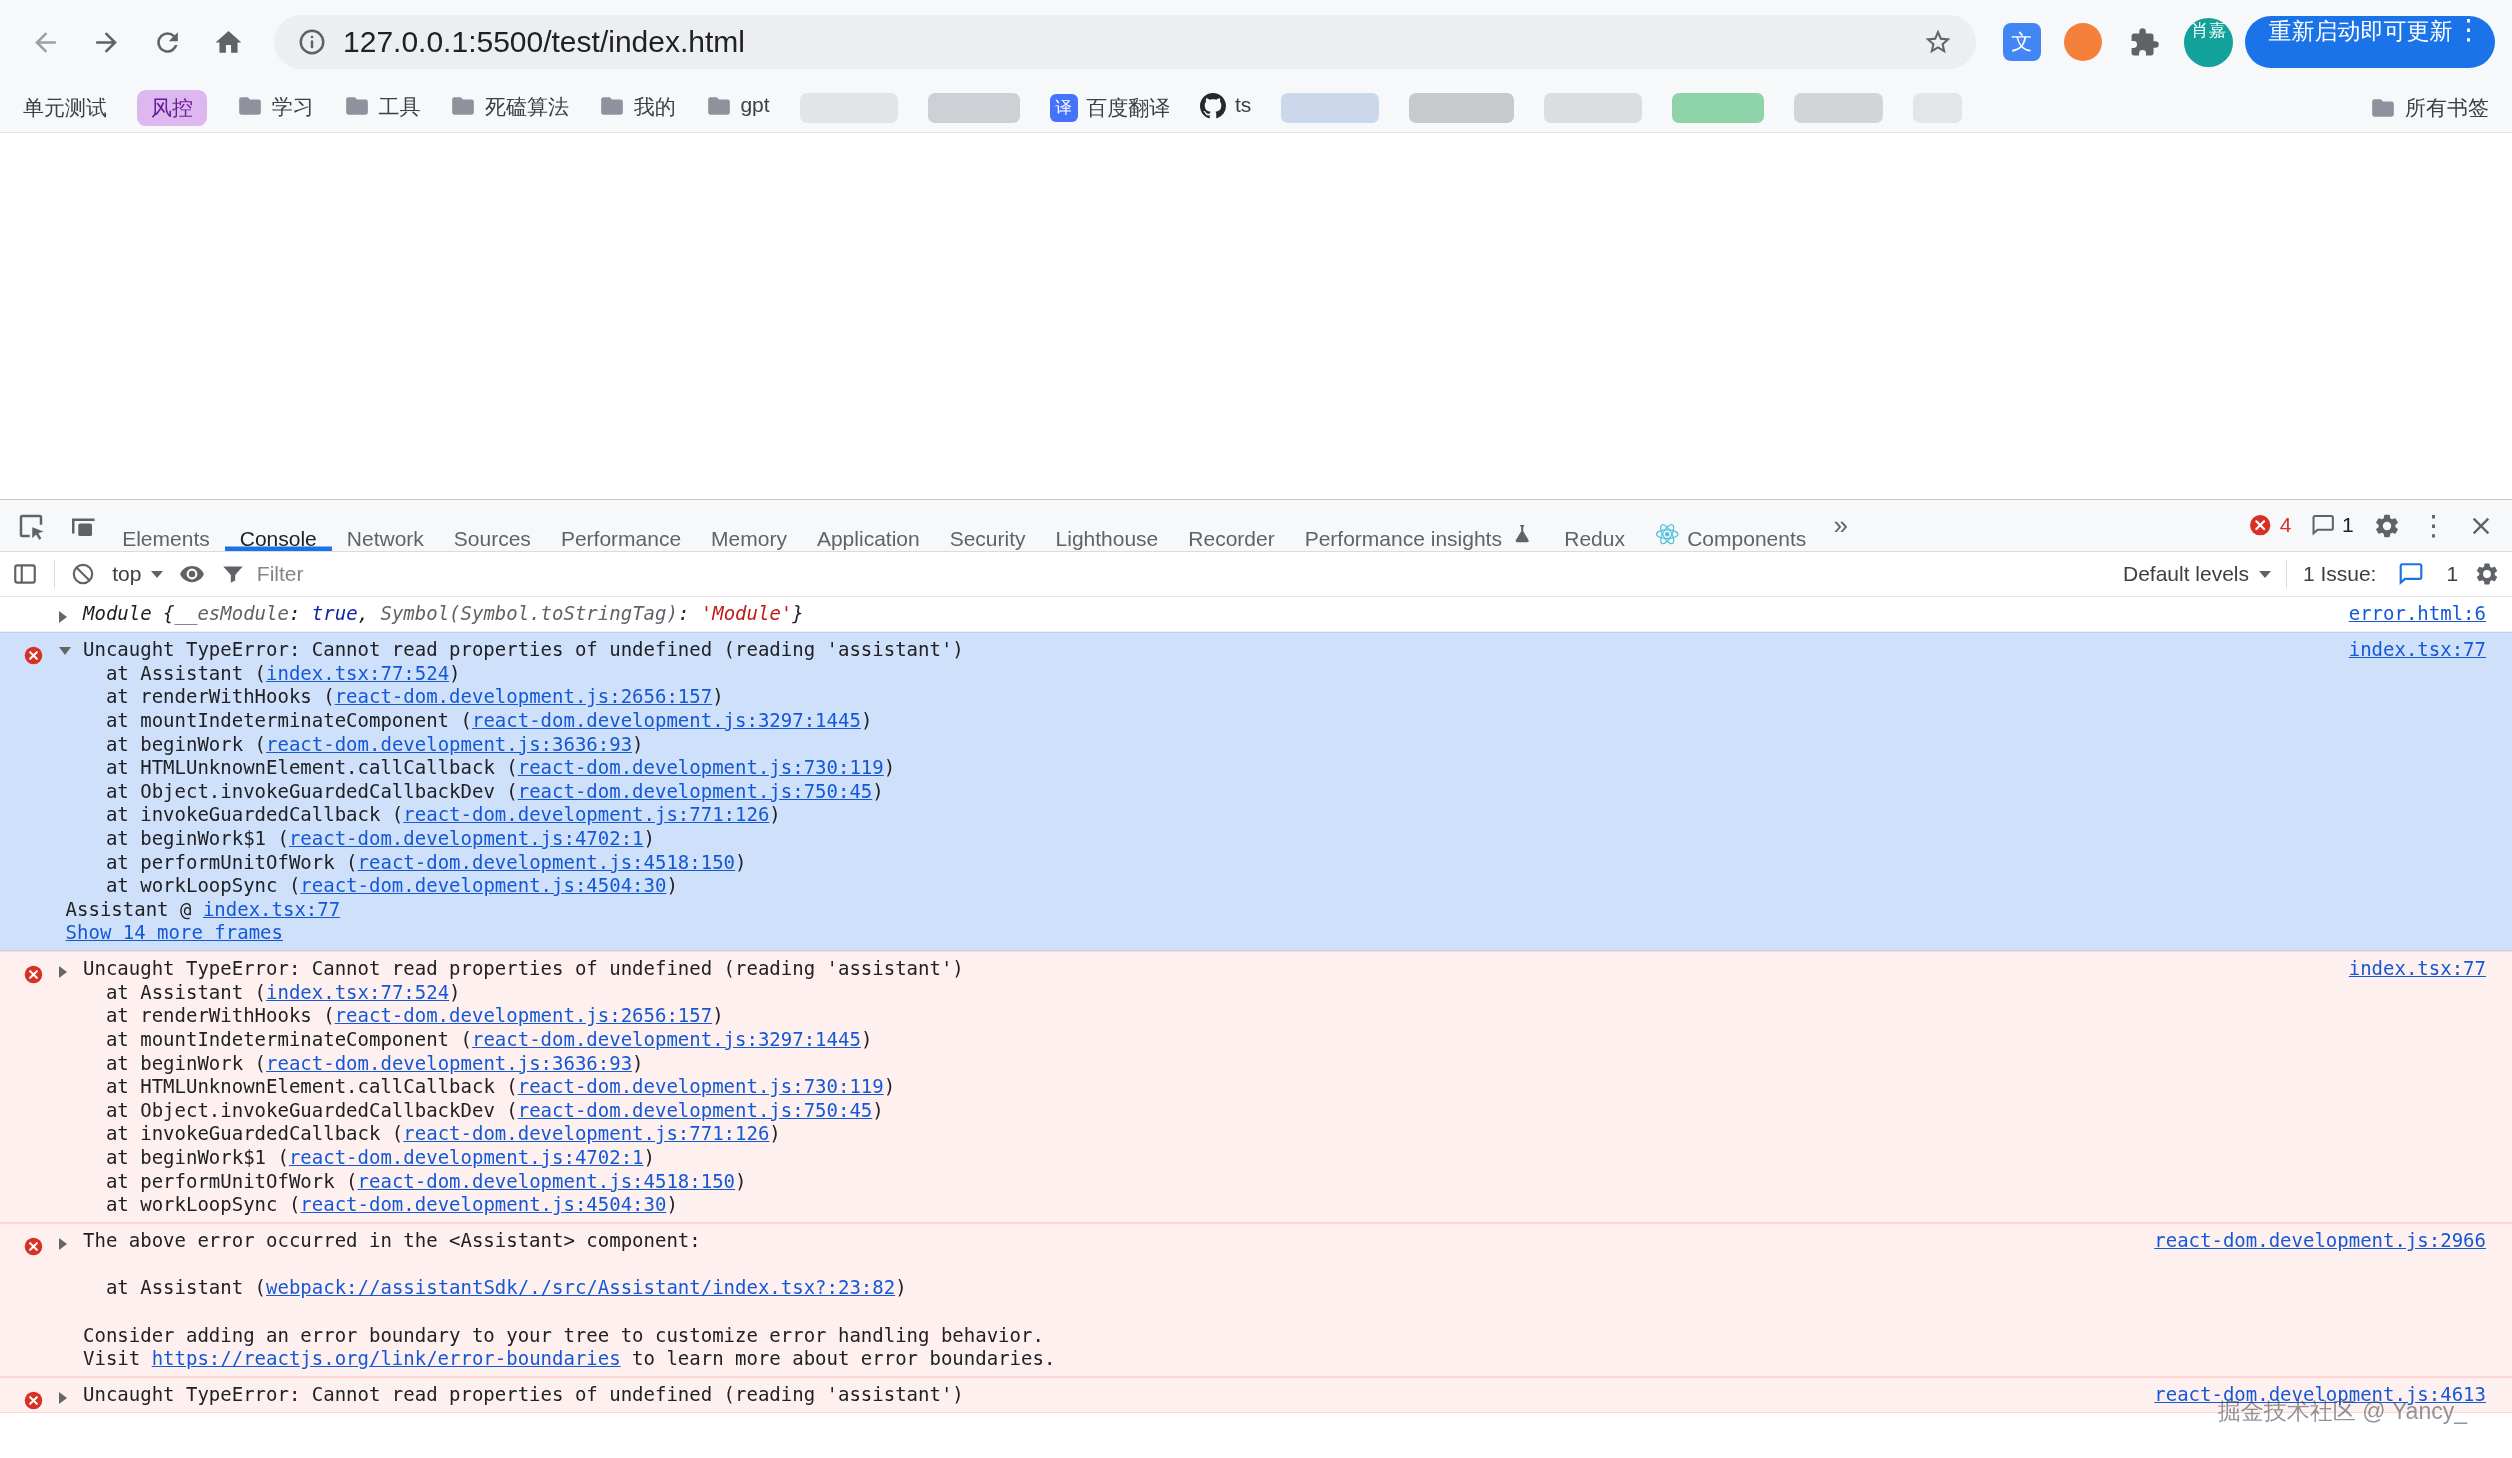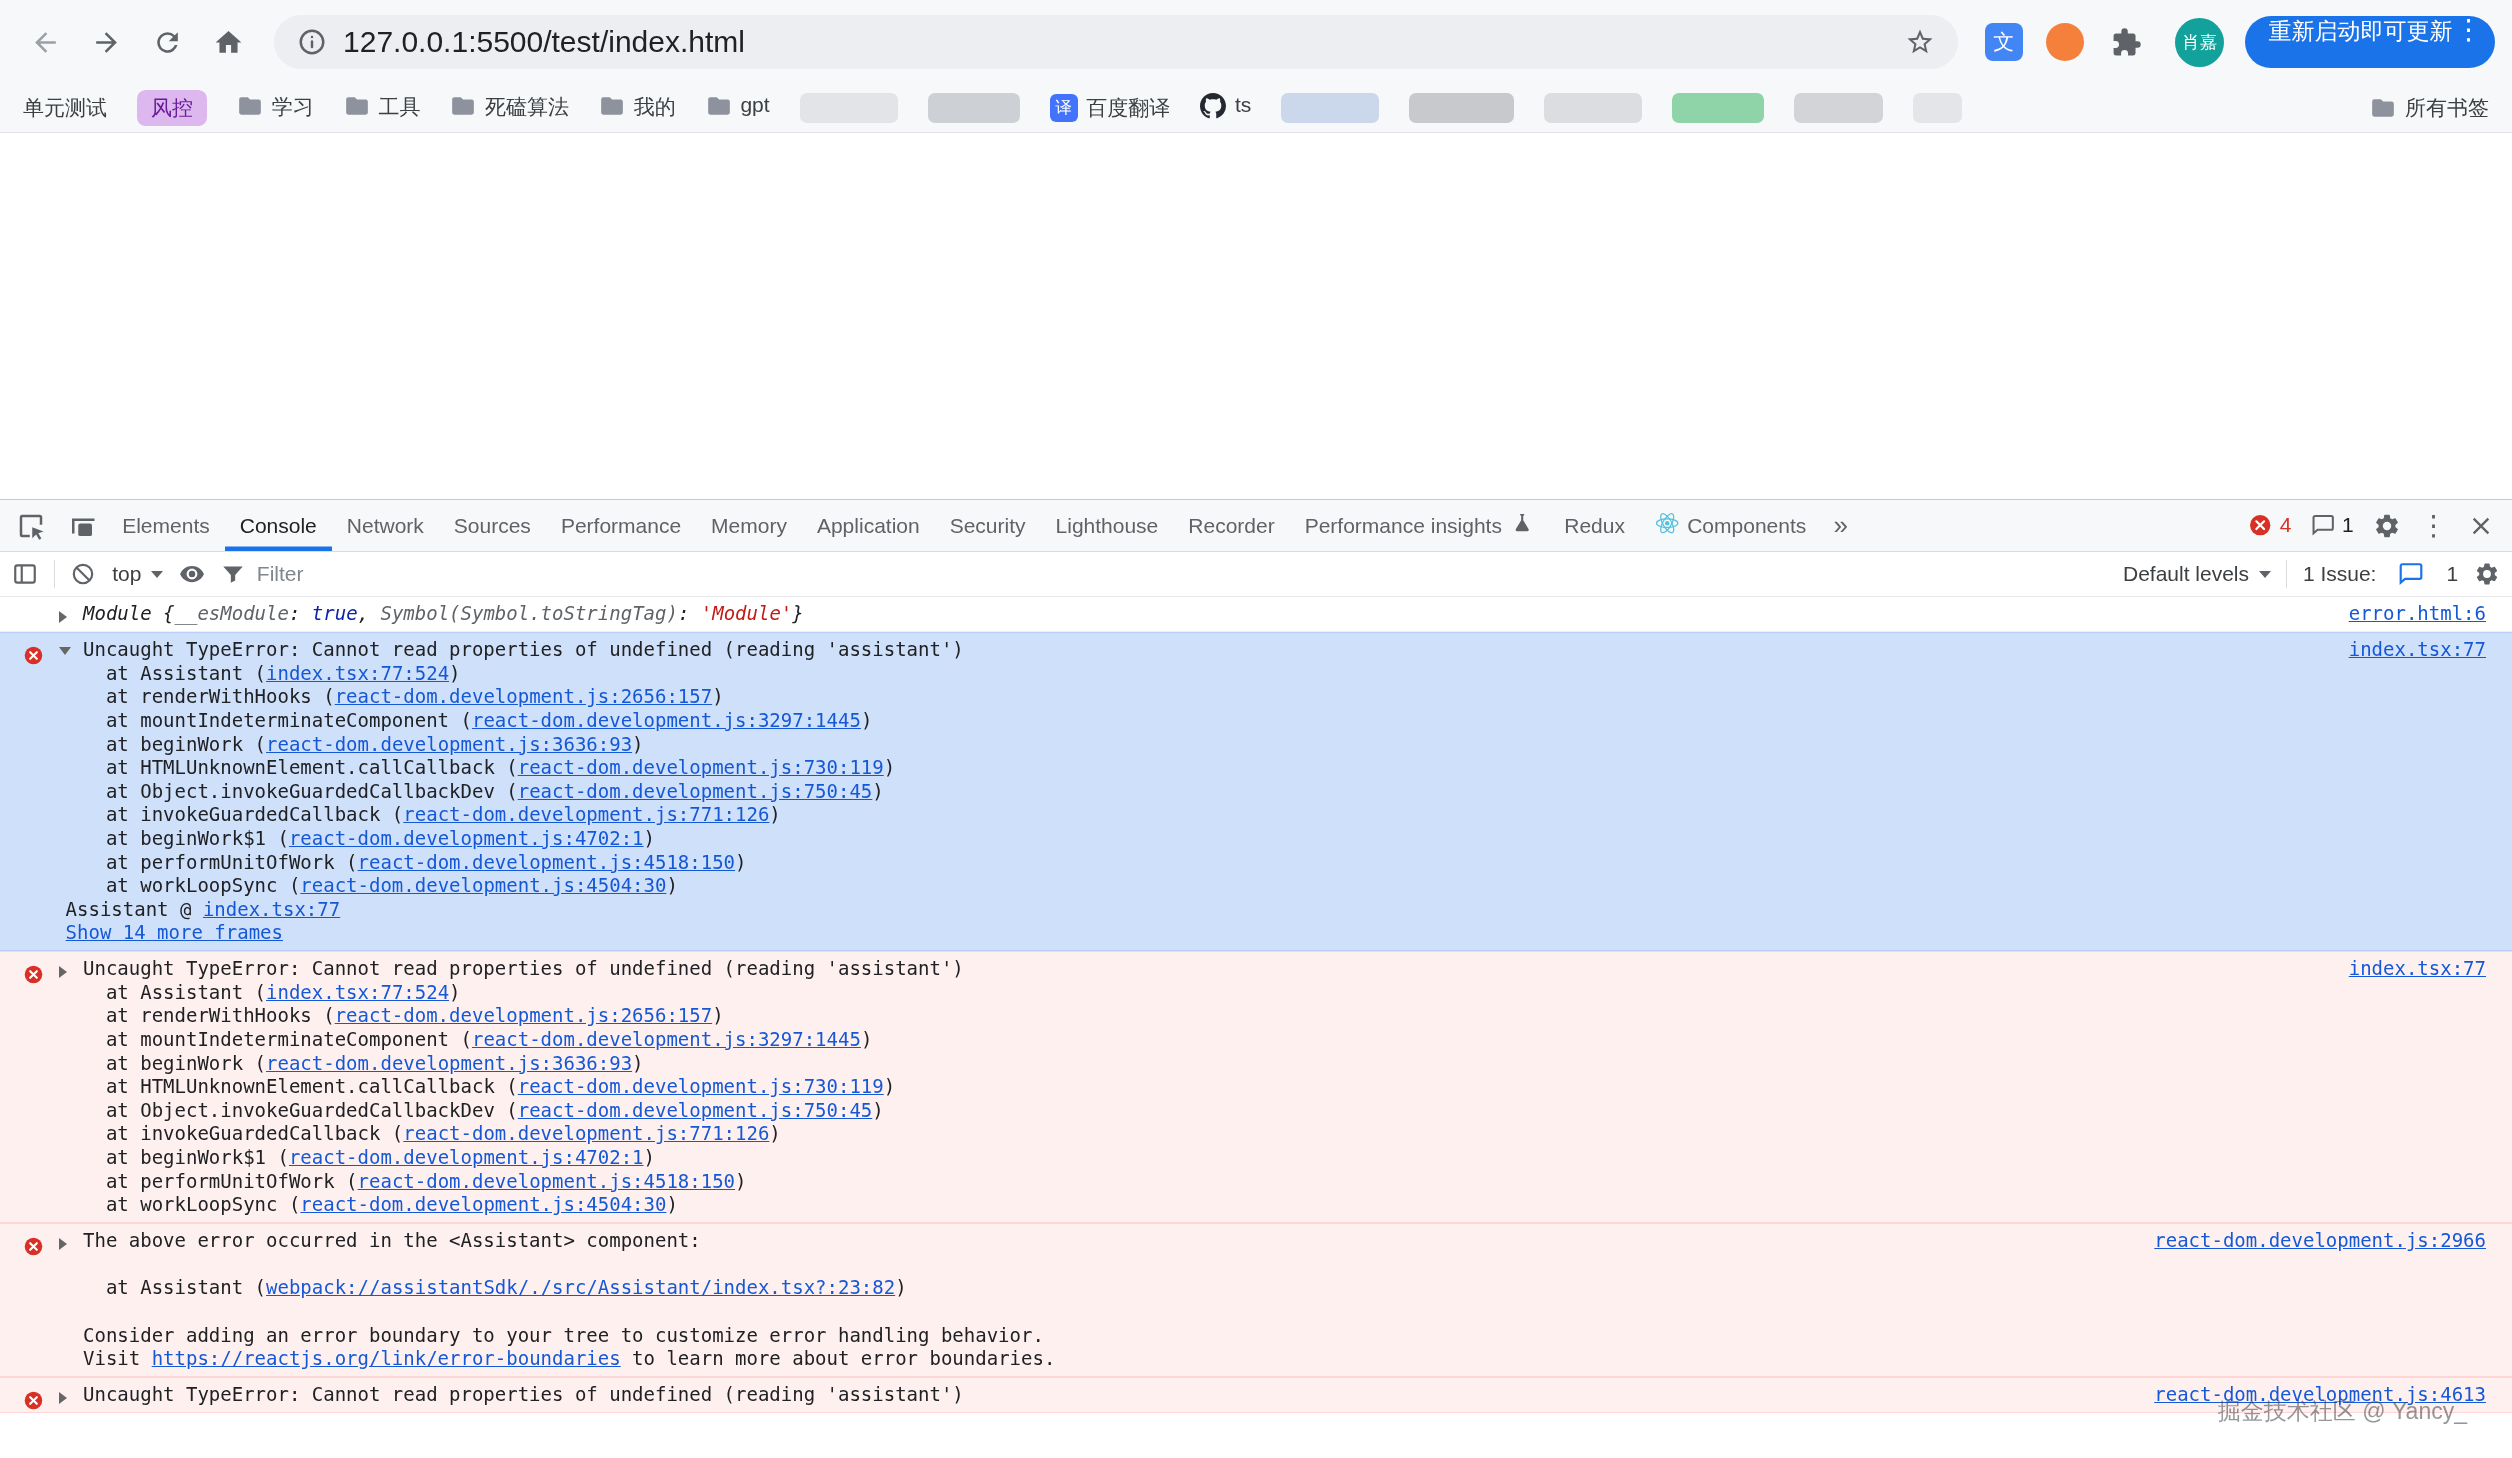--- a/index.html
+++ b/index.html
@@ -33,22 +33,22 @@
     display: flex; align-items: center;
     padding: 0 23px; margin: 0 12.2px; gap: 15.7px;
   }
   .ob-url { font-size: 30px; color: #202124; flex: 1; white-space: nowrap; overflow: hidden; }
   .ob-ico { display: flex; align-items: center; }
   .ob-ico svg { width: 30px; height: 30px; }
   .ext-square { width: 38px; height: 38px; border-radius: 7.9px; display: flex; align-items: center; justify-content: center; color: #fff; font-size: 21px; }
   .avatar {
     width: 49px; height: 49px; border-radius: 50%; flex: none;
     background: #12a29b; color: #fff;
-    display: flex; align-items: center; justify-content: center;
-    font-size: 17.4px; margin: 0 16px; cursor: pointer;
+    display: flex; align-items: flex-start; justify-content: center;
+    font-size: 17.4px; margin: 0 7px; cursor: pointer;
   }
   .update-pill {
     height: 52px; border-radius: 26px; flex: none;
     background: #1a73e8; color: #fff; border: none;
     display: flex; align-items: flex-start; gap: 2px;
     padding: 0 12.2px 0 23px; font-size: 23px; cursor: pointer;
     font-family: "Liberation Sans", sans-serif;
   }
   .kebab-white { color: #fff; font-size: 28px; line-height: 1; }
 
@@ -84,21 +84,21 @@
     height: 52px; flex: none;
     display: flex; align-items: stretch;
     background: #f7f8f9;
     border-bottom: 0.9px solid #d9dbde;
     padding-left: 5.2px;
   }
   .dt-ico { width: 51px; flex: none; display: flex; align-items: center; justify-content: center; border: none; background: none; cursor: pointer; }
   .dt-ico svg { width: 30px; height: 30px; }
   .dt-tabs { display: flex; align-items: stretch; }
   .dt-tab {
-    display: flex; align-items: center; gap: 7.9px;
+    display: flex; align-items: flex-end; gap: 7.9px;
     padding: 0 15px; font-size: 21px; color: #5f6368;
     border: none; background: none; cursor: pointer; white-space: nowrap;
     font-family: "Liberation Sans", sans-serif;
   }
   .dt-tab.active { color: #202124; box-shadow: inset 0 -4.4px 0 #1a73e8; }
   .dt-tab svg { width: 24.4px; height: 24.4px; }
   .dt-more { border: none; background: none; font-size: 26px; color: #5f6368; padding: 0 12.2px; cursor: pointer; }
   .dt-right { margin-left: auto; display: flex; align-items: center; gap: 19px; padding-right: 17.4px; }
   .badge { display: inline-flex; align-items: center; gap: 7px; font-size: 21px; cursor: pointer; }
   .badge.err { color: #d93025; }

